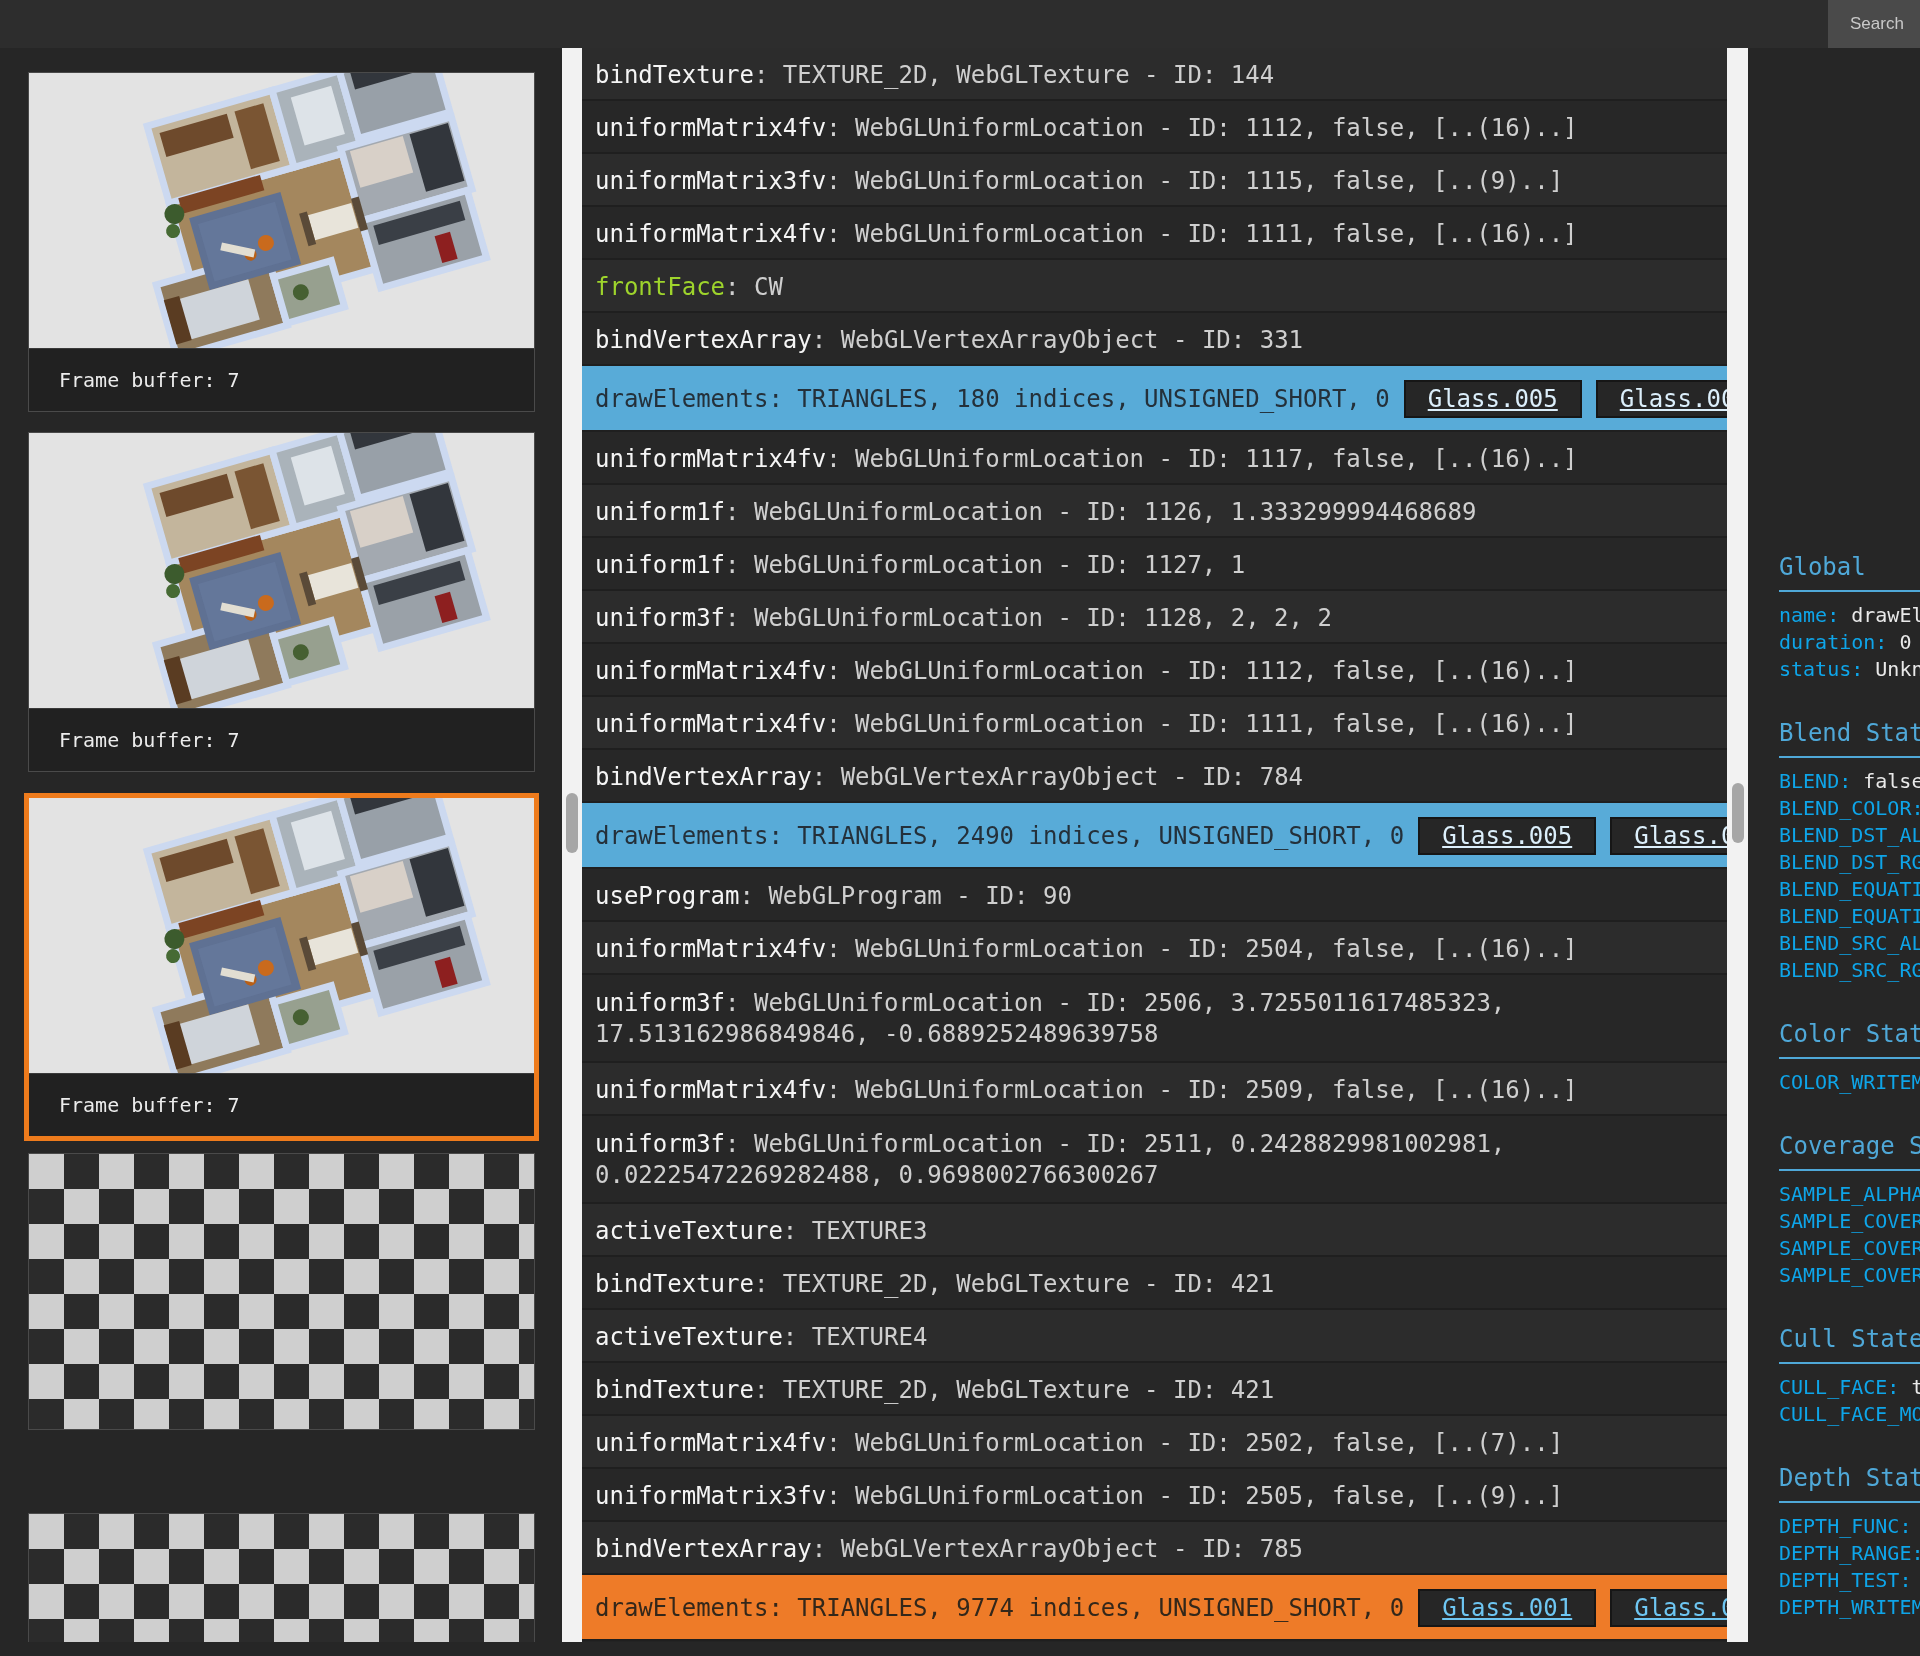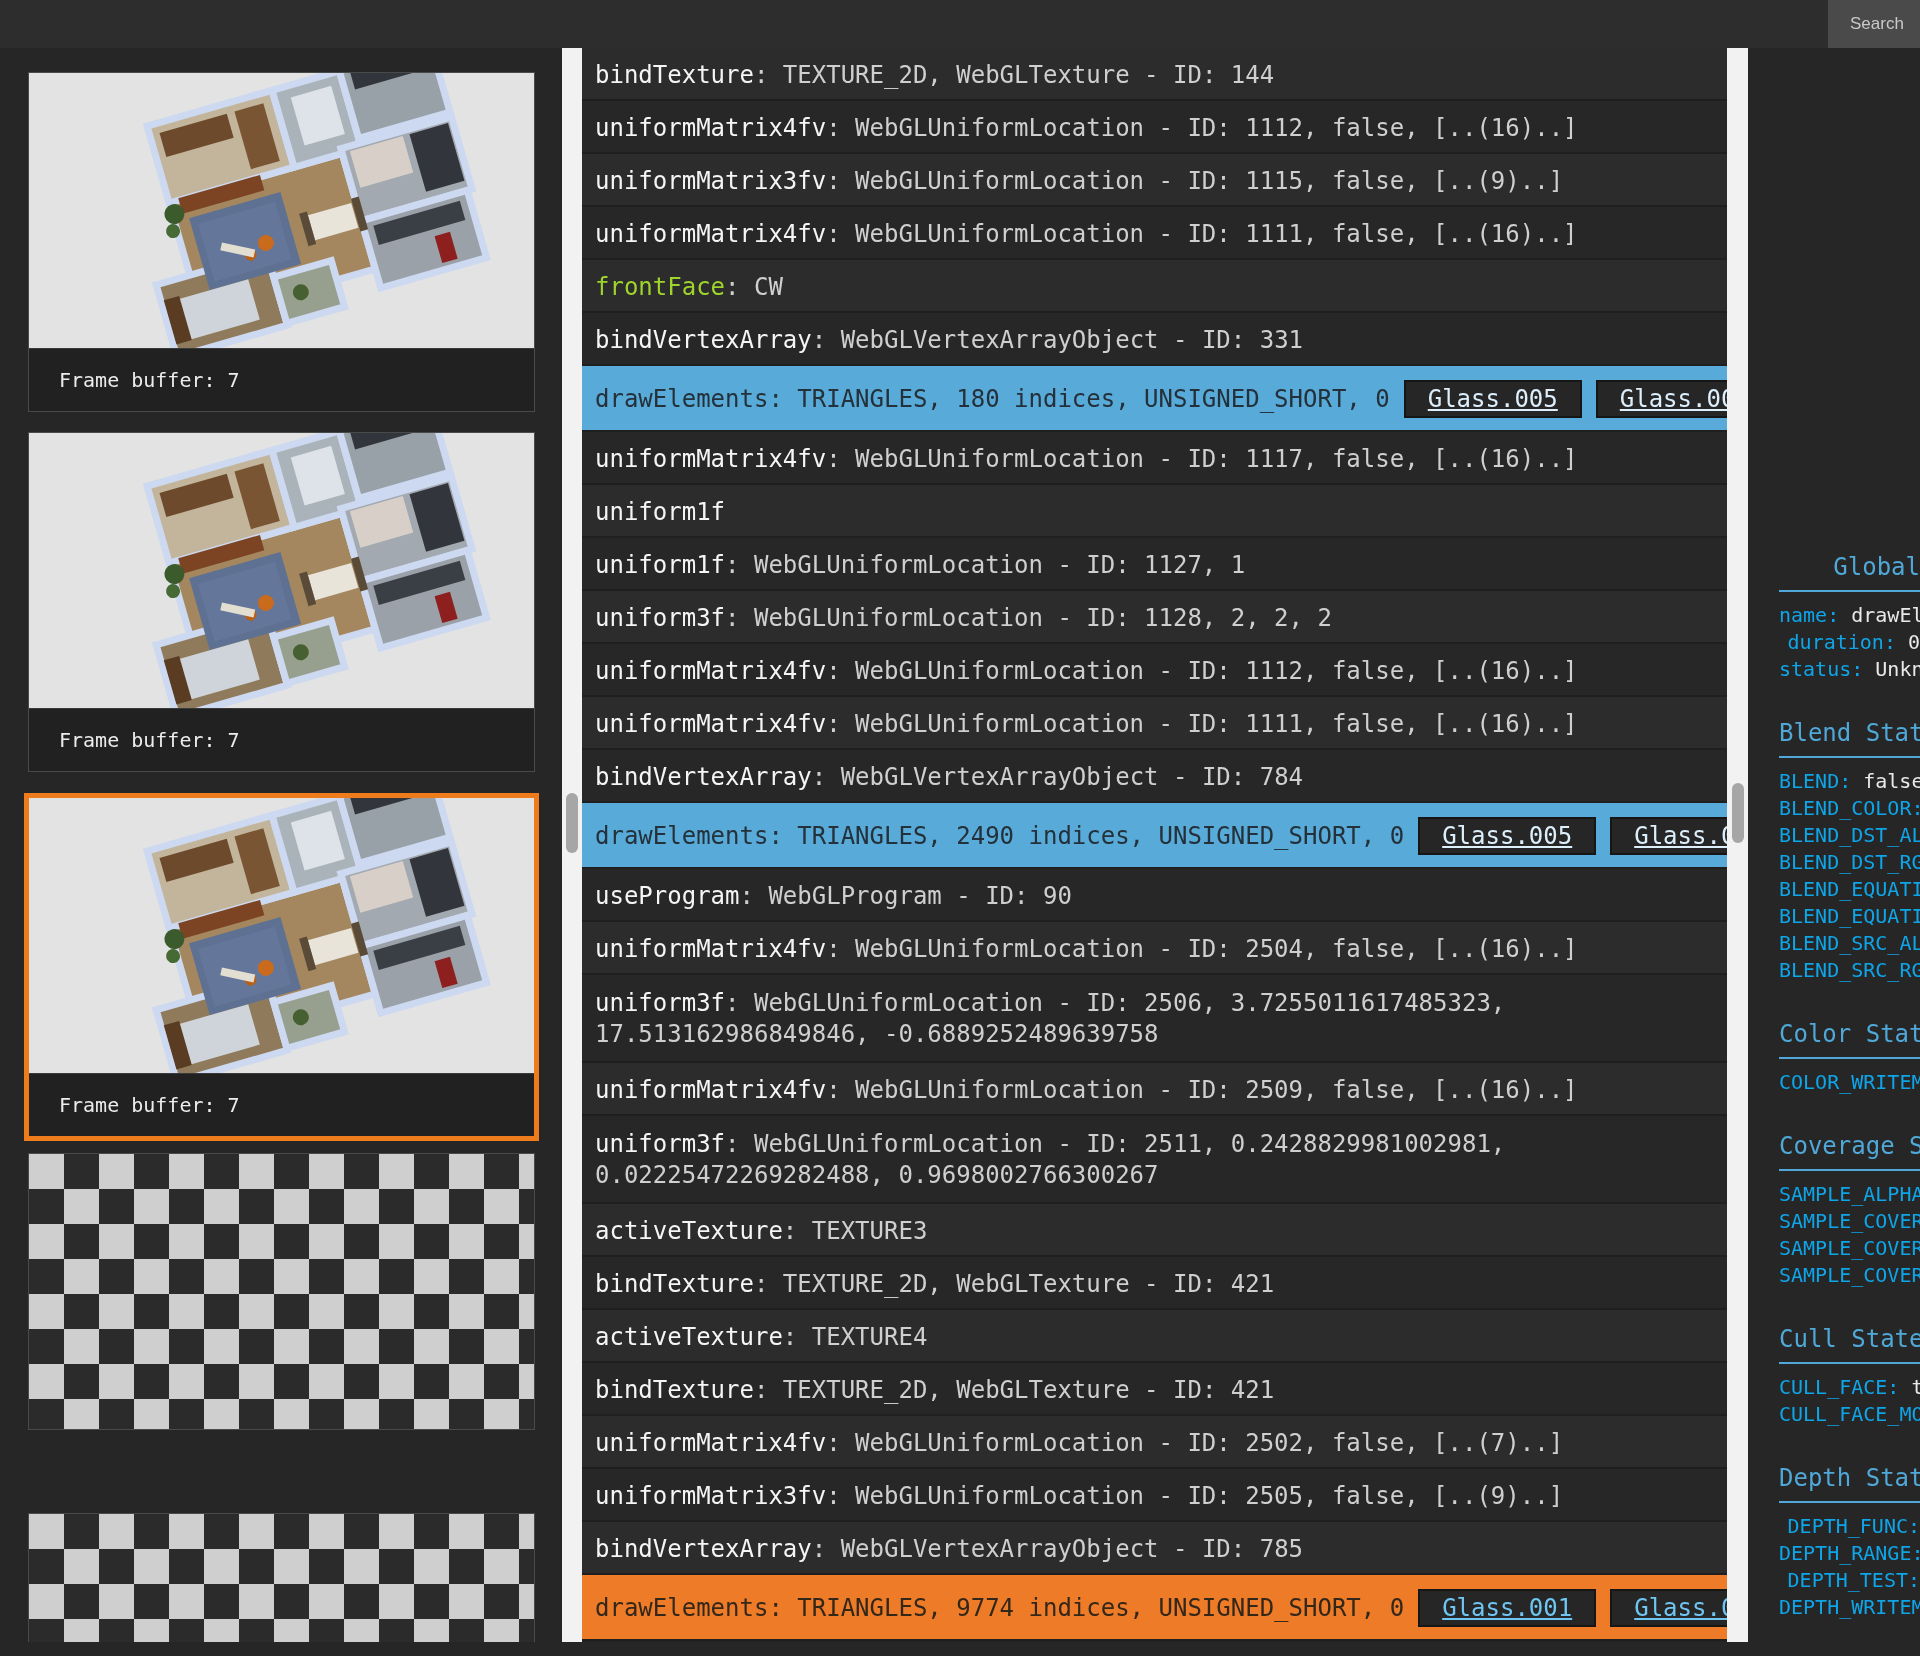--- a/index.html
+++ b/index.html
@@ -34,21 +34,21 @@
   .row.sel-blue{background:#58abd8 !important;min-height:66px;}
   .row.sel-blue .cmd,.row.sel-blue .args{color:#24303a;}
   .row.sel-orange{background:#ee7b28 !important;min-height:66px;}
   .row.sel-orange .cmd,.row.sel-orange .args{color:#33271a;}
   .badge{display:inline-block;background:#262626;border:2px solid #161616;padding:5px 22px;margin-left:14px;line-height:24px;}
   .badge span{text-decoration:underline;cursor:pointer;}
   .row.sel-blue .badge span{color:#dceffb;}
   .row.sel-orange .badge span{color:#6ec6f2;}
   
   .statepanel{position:absolute;left:1748px;top:48px;width:172px;height:1594px;background:#262626;overflow:hidden;box-sizing:border-box;padding:505px 0 0 31px;}
-  .section{margin-bottom:36px;text-align:right;}
+  .section{margin-bottom:36px;}
   .section h3{font-size:24px;font-weight:normal;color:#4fa8d8;margin:0 0 10px 0;padding-bottom:9px;border-bottom:2px solid #4fa8d8;white-space:nowrap;}
   .kv{font-size:20px;line-height:27px;white-space:nowrap;}
   .kv .k{color:#0ea5e9;}
   .kv .v{color:#e9e9e9;margin-left:12px;}
   
   .bottombar{position:absolute;left:0;top:1642px;width:1920px;height:14px;background:#191919;overflow:hidden;margin-top:16px;}
   .bbitem{position:absolute;top:3px;display:flex;align-items:center;font-family:"Liberation Sans",sans-serif;font-size:16px;color:#5a5a5a;}
   .bbitem .cb{width:15px;height:15px;border:2px solid #3e3e3e;border-radius:4px;margin-right:10px;}
 </style>
 </head>
@@ -230,20 +230,21 @@
       <span class="args">: TRIANGLES, 180 indices, UNSIGNED_SHORT, 0</span>
       <span class="badge"><span>Glass.005</span></span>
       <span class="badge"><span>Glass.005</span></span>
     </div>
     <div class="row">
       <span class="cmd">uniformMatrix4fv</span>
       <span class="args">: WebGLUniformLocation - ID: 1117, false, [..(16)..]</span>
     </div>
     <div class="row">
       <span class="cmd">uniform1f</span>
+      <span class="args">: WebGLUniformLocation - ID: 1126, 1.333299994468689</span>
     </div>
     <div class="row">
       <span class="cmd">uniform1f</span>
       <span class="args">: WebGLUniformLocation - ID: 1127, 1</span>
     </div>
     <div class="row">
       <span class="cmd">uniform3f</span>
       <span class="args">: WebGLUniformLocation - ID: 1128, 2, 2, 2</span>
     </div>
     <div class="row">

